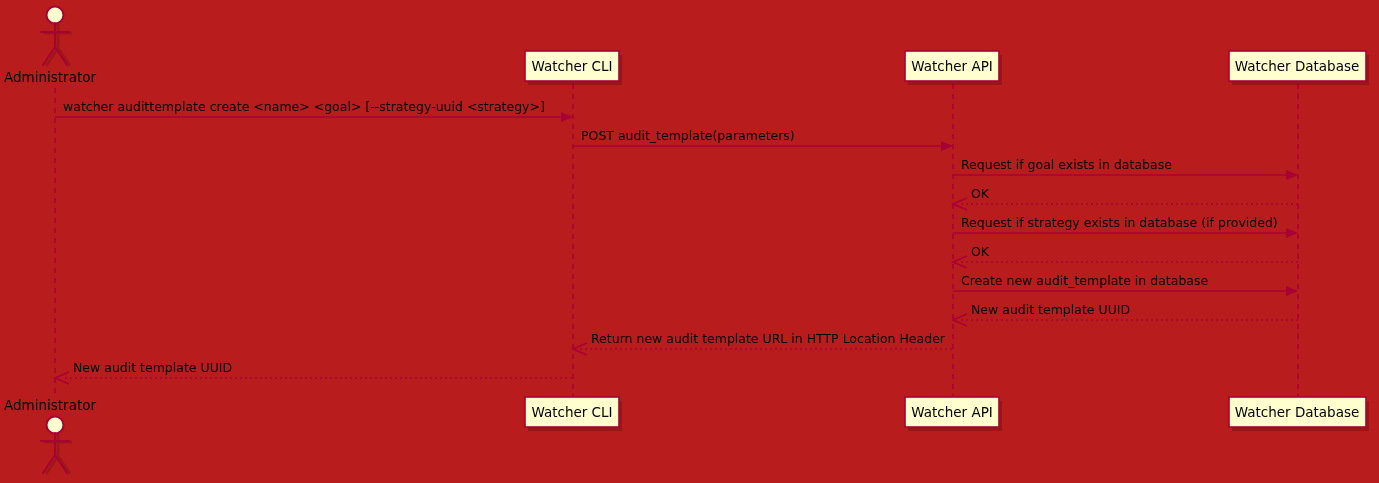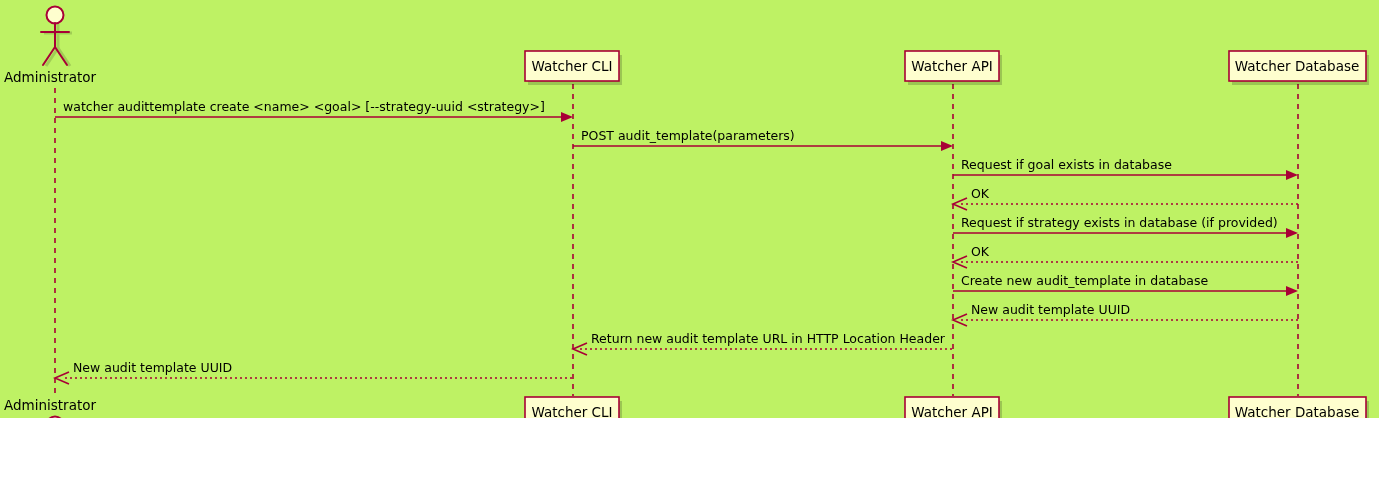--- a/index.html
+++ b/index.html
@@ -6,22 +6,22 @@
     margin: 0;
     padding: 0;
     background: #FFFFFF;
   }
   body {
     font-family: "DejaVu Sans", sans-serif;
   }
   #diagram-root {
     position: relative;
     width: 1379px;
-    height: 418px;
-    background: #bef264;
+    height: 483px;
+    background: #b91c1c;
     overflow: hidden;
   }
   #diagram-svg {
     position: absolute;
     left: 0;
     top: 0;
     width: 1379px;
     height: 483px;
     display: block;
   }

